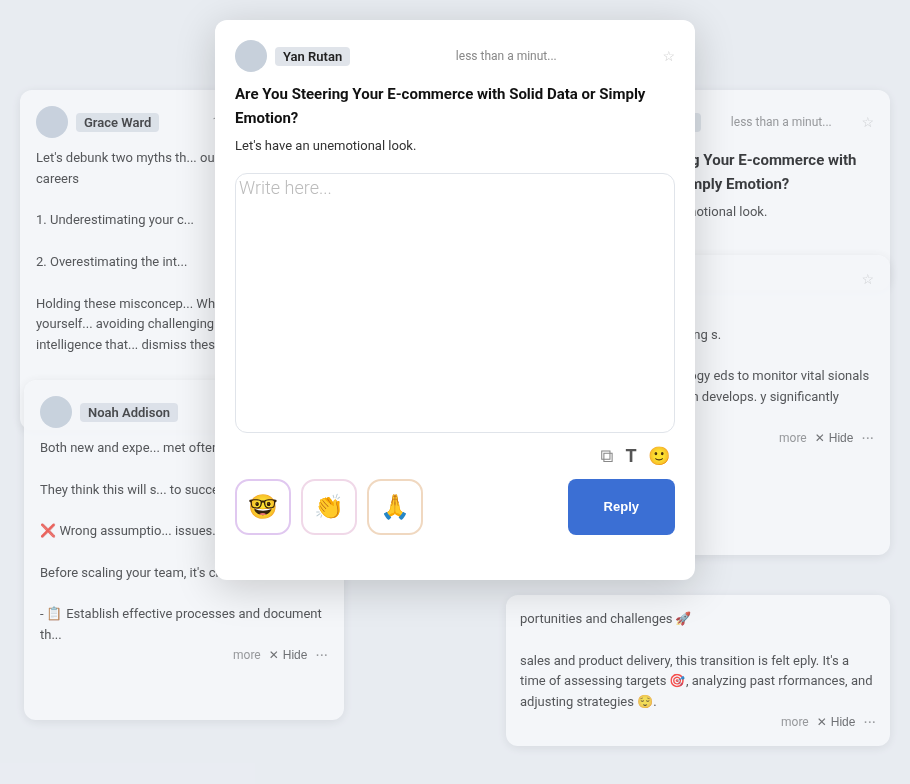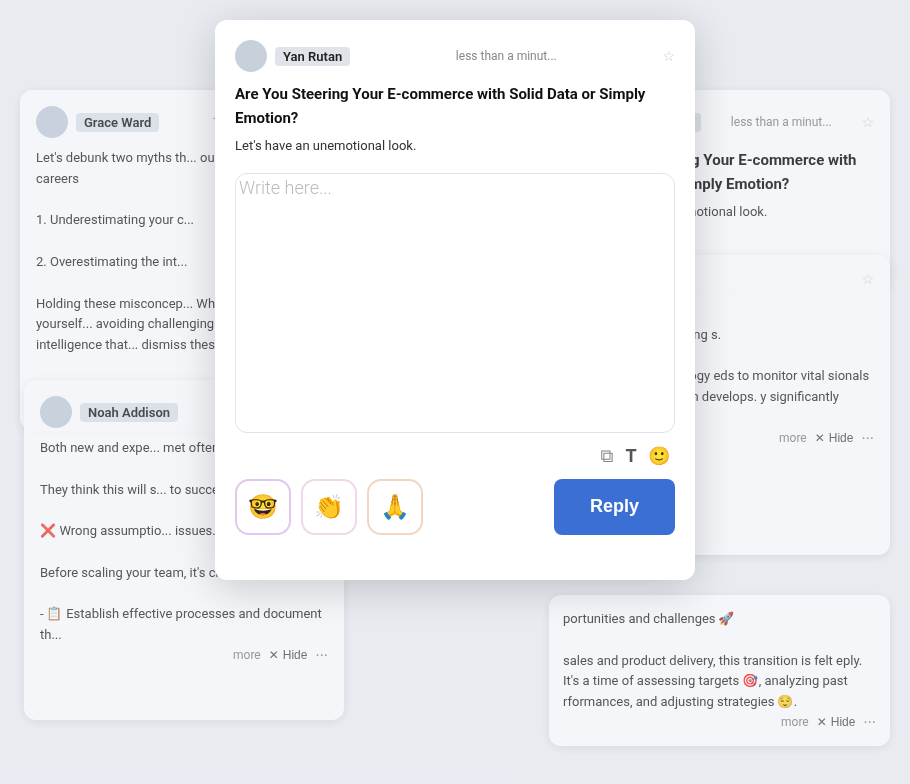--- a/index.html
+++ b/index.html
@@ -221,21 +221,21 @@
       border-color: #f0d8c0;
     }
 
     .reply-btn {
       margin-left: auto;
       background: #3b6fd4;
       color: #fff;
       border: none;
       border-radius: 8px;
       padding: 14px 36px;
-      font-size: 18px;
+      font-size: 13px;
       font-weight: 600;
       cursor: pointer;
       height: 56px;
     }
 
     .tag-badge {
       display: inline-block;
       background: #eef2ff;
       color: #4a6cf7;
       border-radius: 12px;
@@ -347,21 +347,21 @@
   <div class="card-footer">
     <span class="more-link">more</span>
     <button class="hide-btn">
       <span>✕</span>
       <span>Hide</span>
     </button>
     <span class="more-dots">···</span>
   </div>
 </div>
 
-<div class="card" style="position:absolute; top:595px; right:20px; width:341px; z-index:1; opacity:0.95; padding:14px;">
+<div class="card" style="position:absolute; top:595px; right:20px; width:384px; z-index:1; opacity:0.95; padding:14px;">
   <div class="card-body">
     <p>portunities and challenges 🚀</p>
     <br>
     <p>sales and product delivery, this transition is felt eply. It's a time of assessing targets 🎯, analyzing past rformances, and adjusting strategies 😌.</p>
   </div>
   <div class="card-footer">
     <span class="more-link">more</span>
     <button class="hide-btn">
       <span>✕</span>
       <span>Hide</span>

